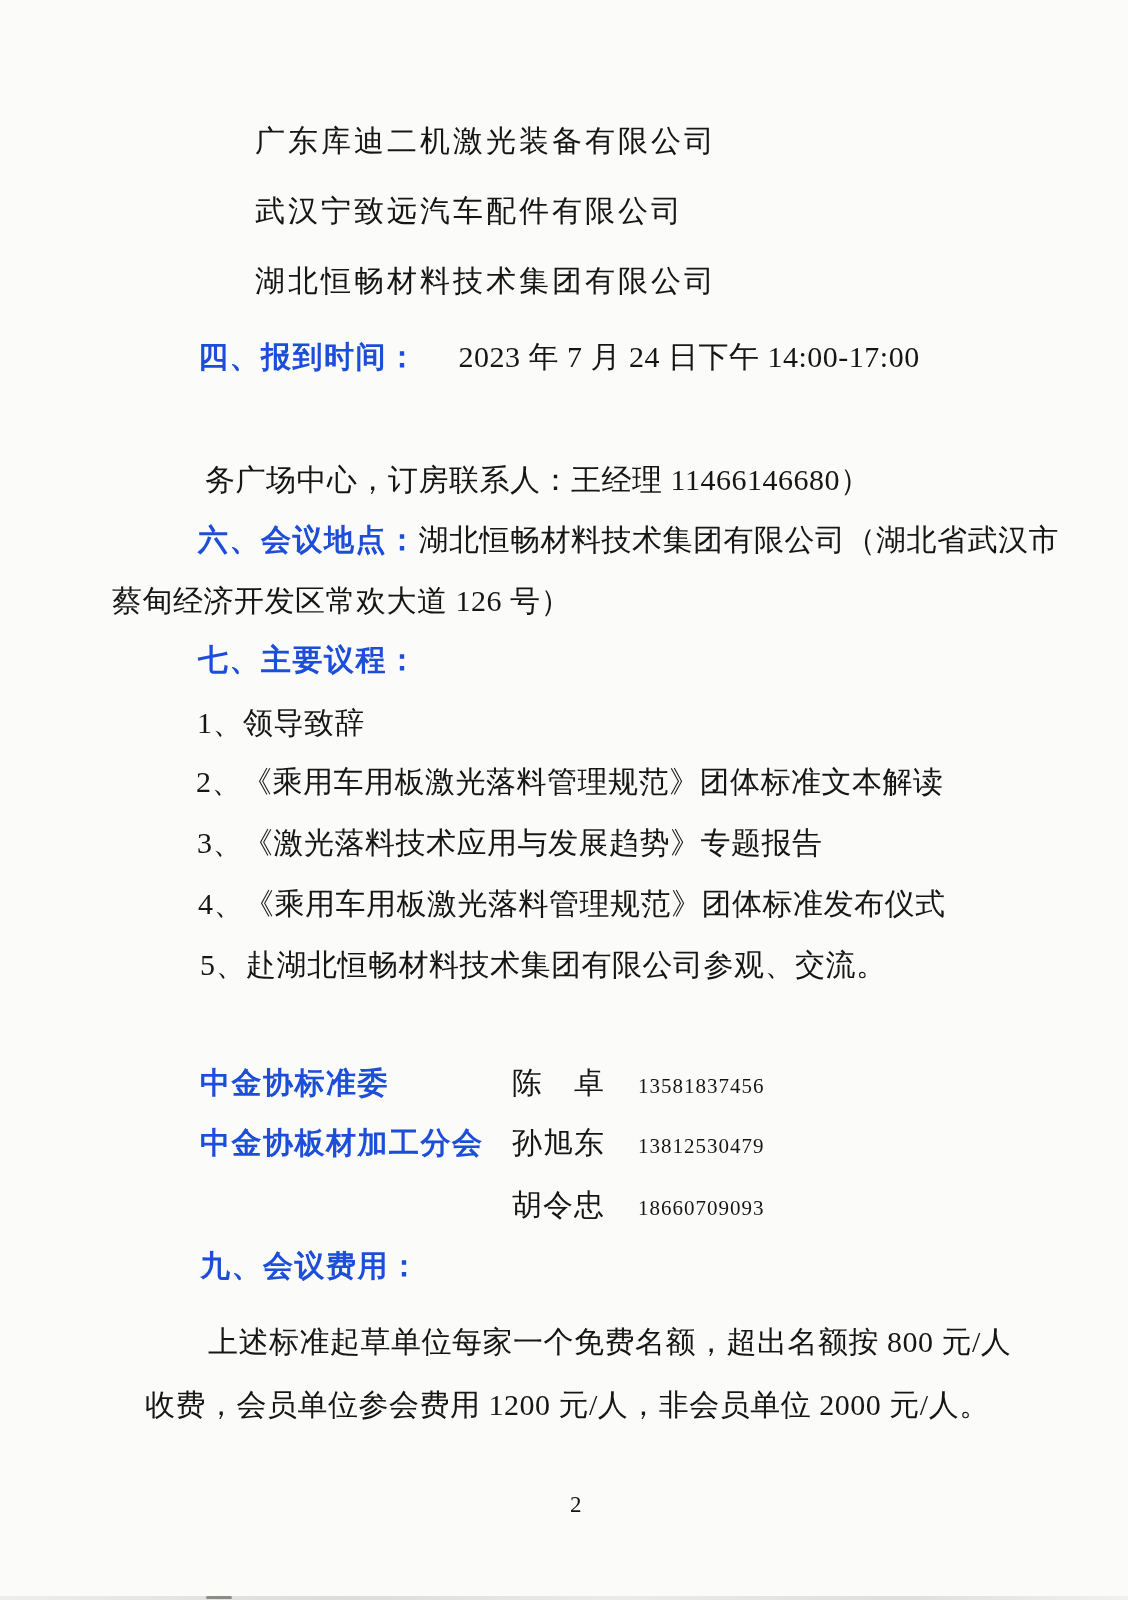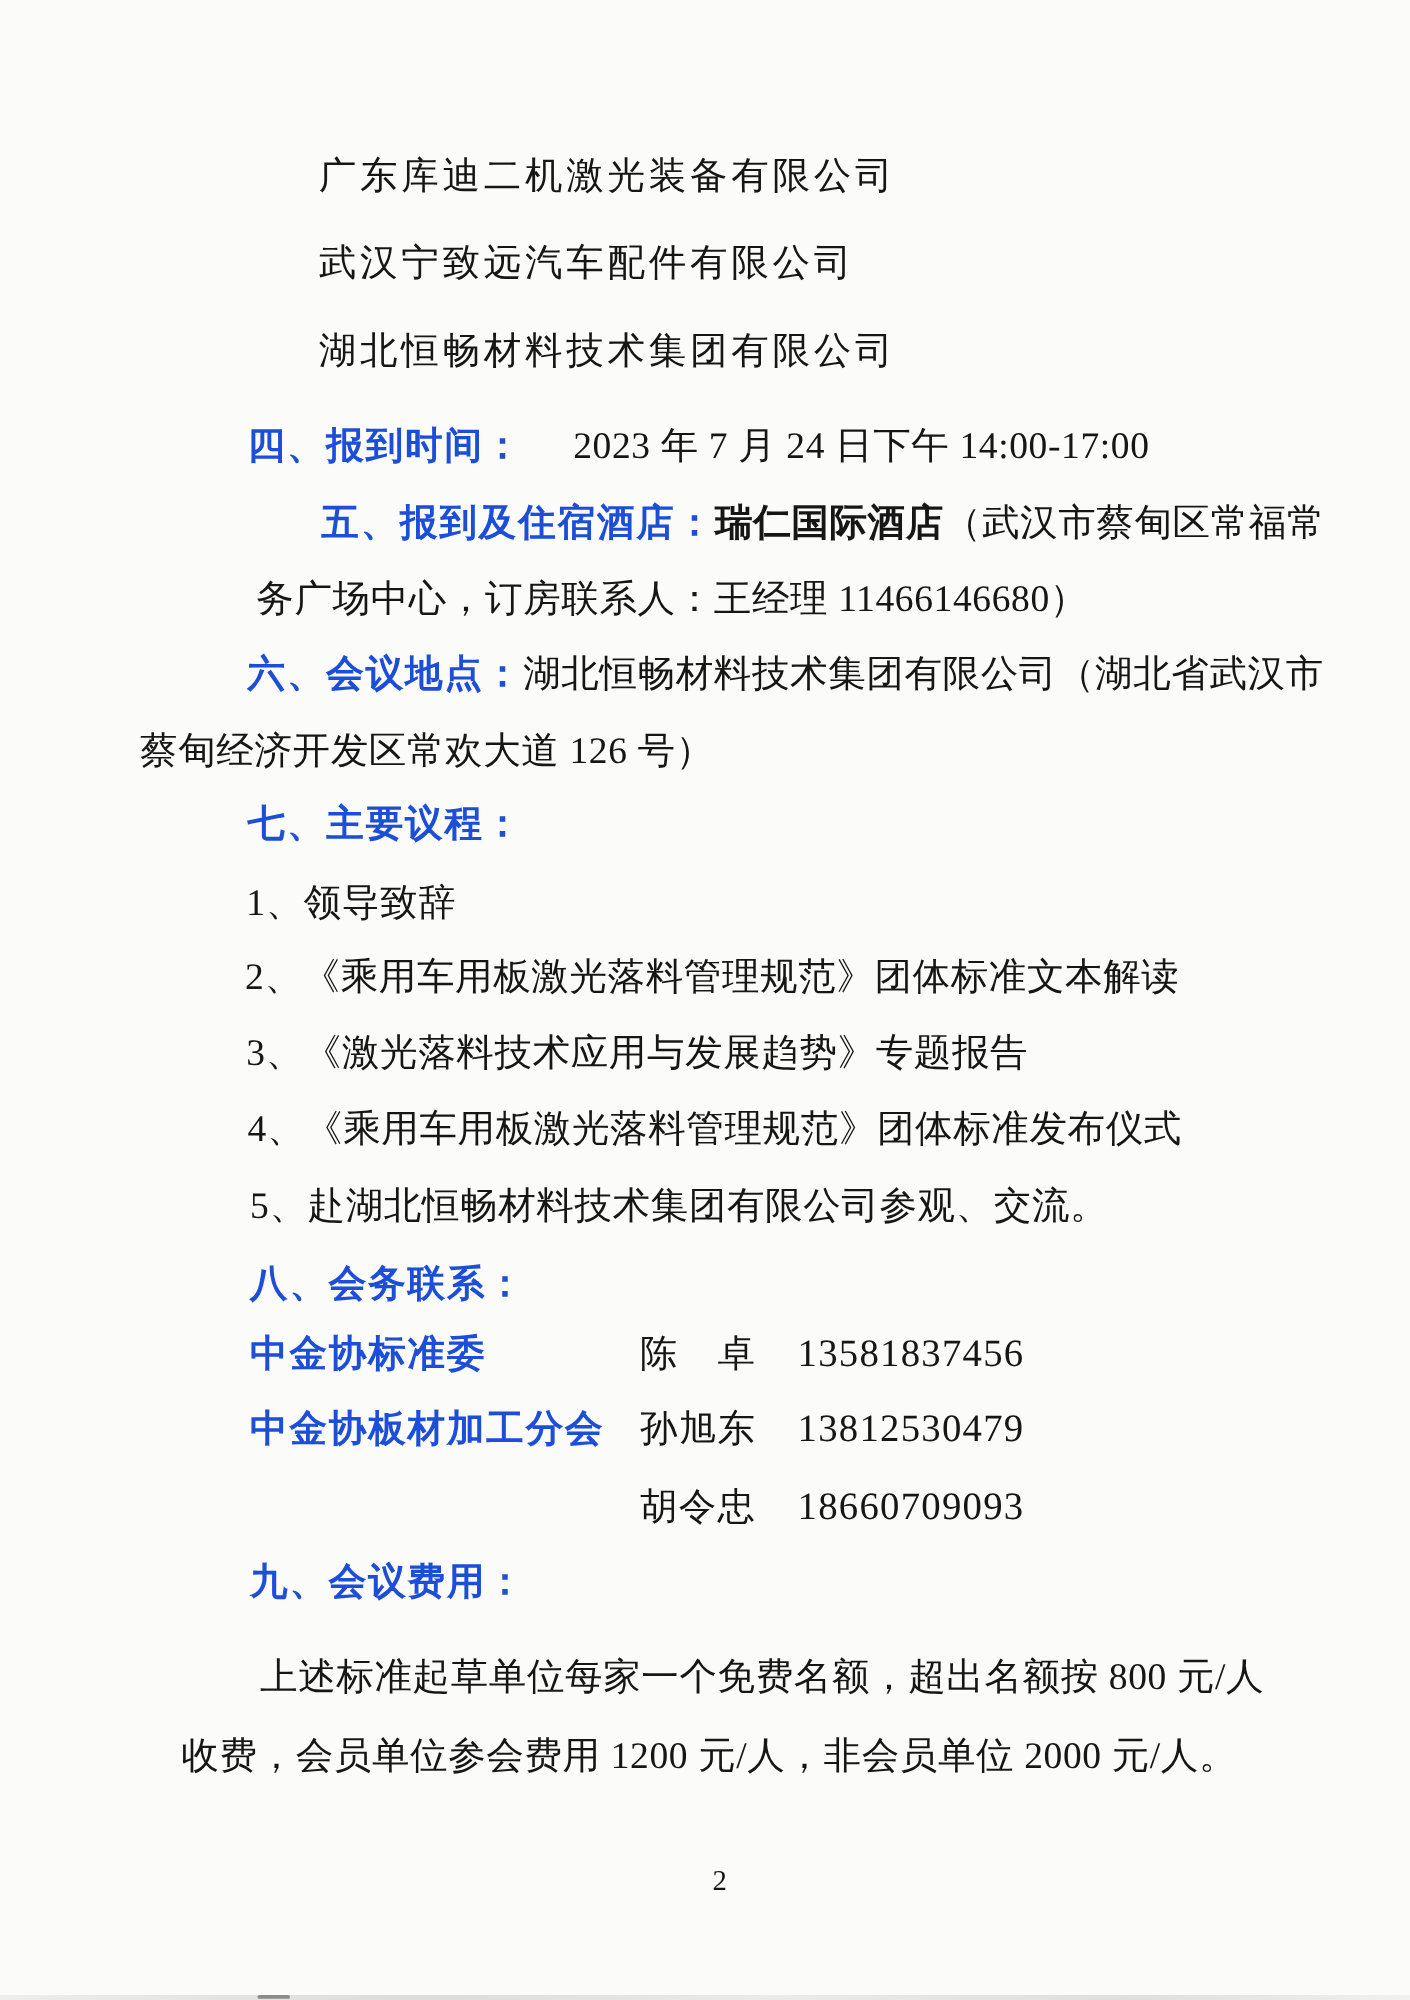--- a/index.html
+++ b/index.html
@@ -42,21 +42,21 @@
     display: inline-block;
     width: 312px;
   }
   .contact-row .cname {
     display: inline-block;
     width: 126px;
     letter-spacing: 1px;
   }
   .contact-row .phone {
     display: inline-block;
-    font-size: 31px;
+    font-size: 21px;
     letter-spacing: 1px;
   }
   .page-number {
     position: absolute;
     font-size: 23px;
     letter-spacing: 0;
   }
   .scan-band {
     position: absolute;
     left: 0;
@@ -84,38 +84,34 @@
 <div class="page">
 
   <div class="line company" style="left:255px; top:122px;">广东库迪二机激光装备有限公司</div>
   <div class="line company" style="left:255px; top:192px;">武汉宁致远汽车配件有限公司</div>
   <div class="line company" style="left:255px; top:262px;">湖北恒畅材料技术集团有限公司</div>
 
   <div class="line" style="left:198px; top:338px;">
     <span class="heading">四、报到时间：</span><span class="gap-l">2023 年 7 月 24 日下午 14:00-17:00</span>
   </div>
 
-  <div class="line" style="left:257px; top:400px;">
-    <span class="heading">五、报到及住宿酒店：</span><span class="bold-serif">瑞仁国际酒店</span><span>（武汉市蔡甸区常福常</span>
-  </div>
   <div class="line" style="left:205px; top:461px;">务广场中心，订房联系人：王经理 11466146680）</div>
 
   <div class="line" style="left:198px; top:521px;">
     <span class="heading">六、会议地点：</span><span>湖北恒畅材料技术集团有限公司（湖北省武汉市</span>
   </div>
   <div class="line" style="left:112px; top:582px;">蔡甸经济开发区常欢大道 126 号）</div>
 
   <div class="line heading" style="left:198px; top:641px;">七、主要议程：</div>
   <div class="line" style="left:197px; top:704px;">1、领导致辞</div>
   <div class="line" style="left:196px; top:763px;">2、《乘用车用板激光落料管理规范》团体标准文本解读</div>
   <div class="line" style="left:197px; top:824px;">3、《激光落料技术应用与发展趋势》专题报告</div>
   <div class="line" style="left:198px; top:885px;">4、《乘用车用板激光落料管理规范》团体标准发布仪式</div>
   <div class="line" style="left:200px; top:946px;">5、赴湖北恒畅材料技术集团有限公司参观、交流。</div>
 
-  <div class="line heading" style="left:200px; top:1009px;">八、会务联系：</div>
 
   <div class="line contact-row" style="left:200px; top:1064px;">
     <span class="org heading">中金协标准委</span><span class="cname">陈　卓</span><span class="phone">13581837456</span>
   </div>
   <div class="line contact-row" style="left:200px; top:1124px;">
     <span class="org heading">中金协板材加工分会</span><span class="cname">孙旭东</span><span class="phone">13812530479</span>
   </div>
   <div class="line contact-row" style="left:200px; top:1186px;">
     <span class="org heading"></span><span class="cname">胡令忠</span><span class="phone">18660709093</span>
   </div>

